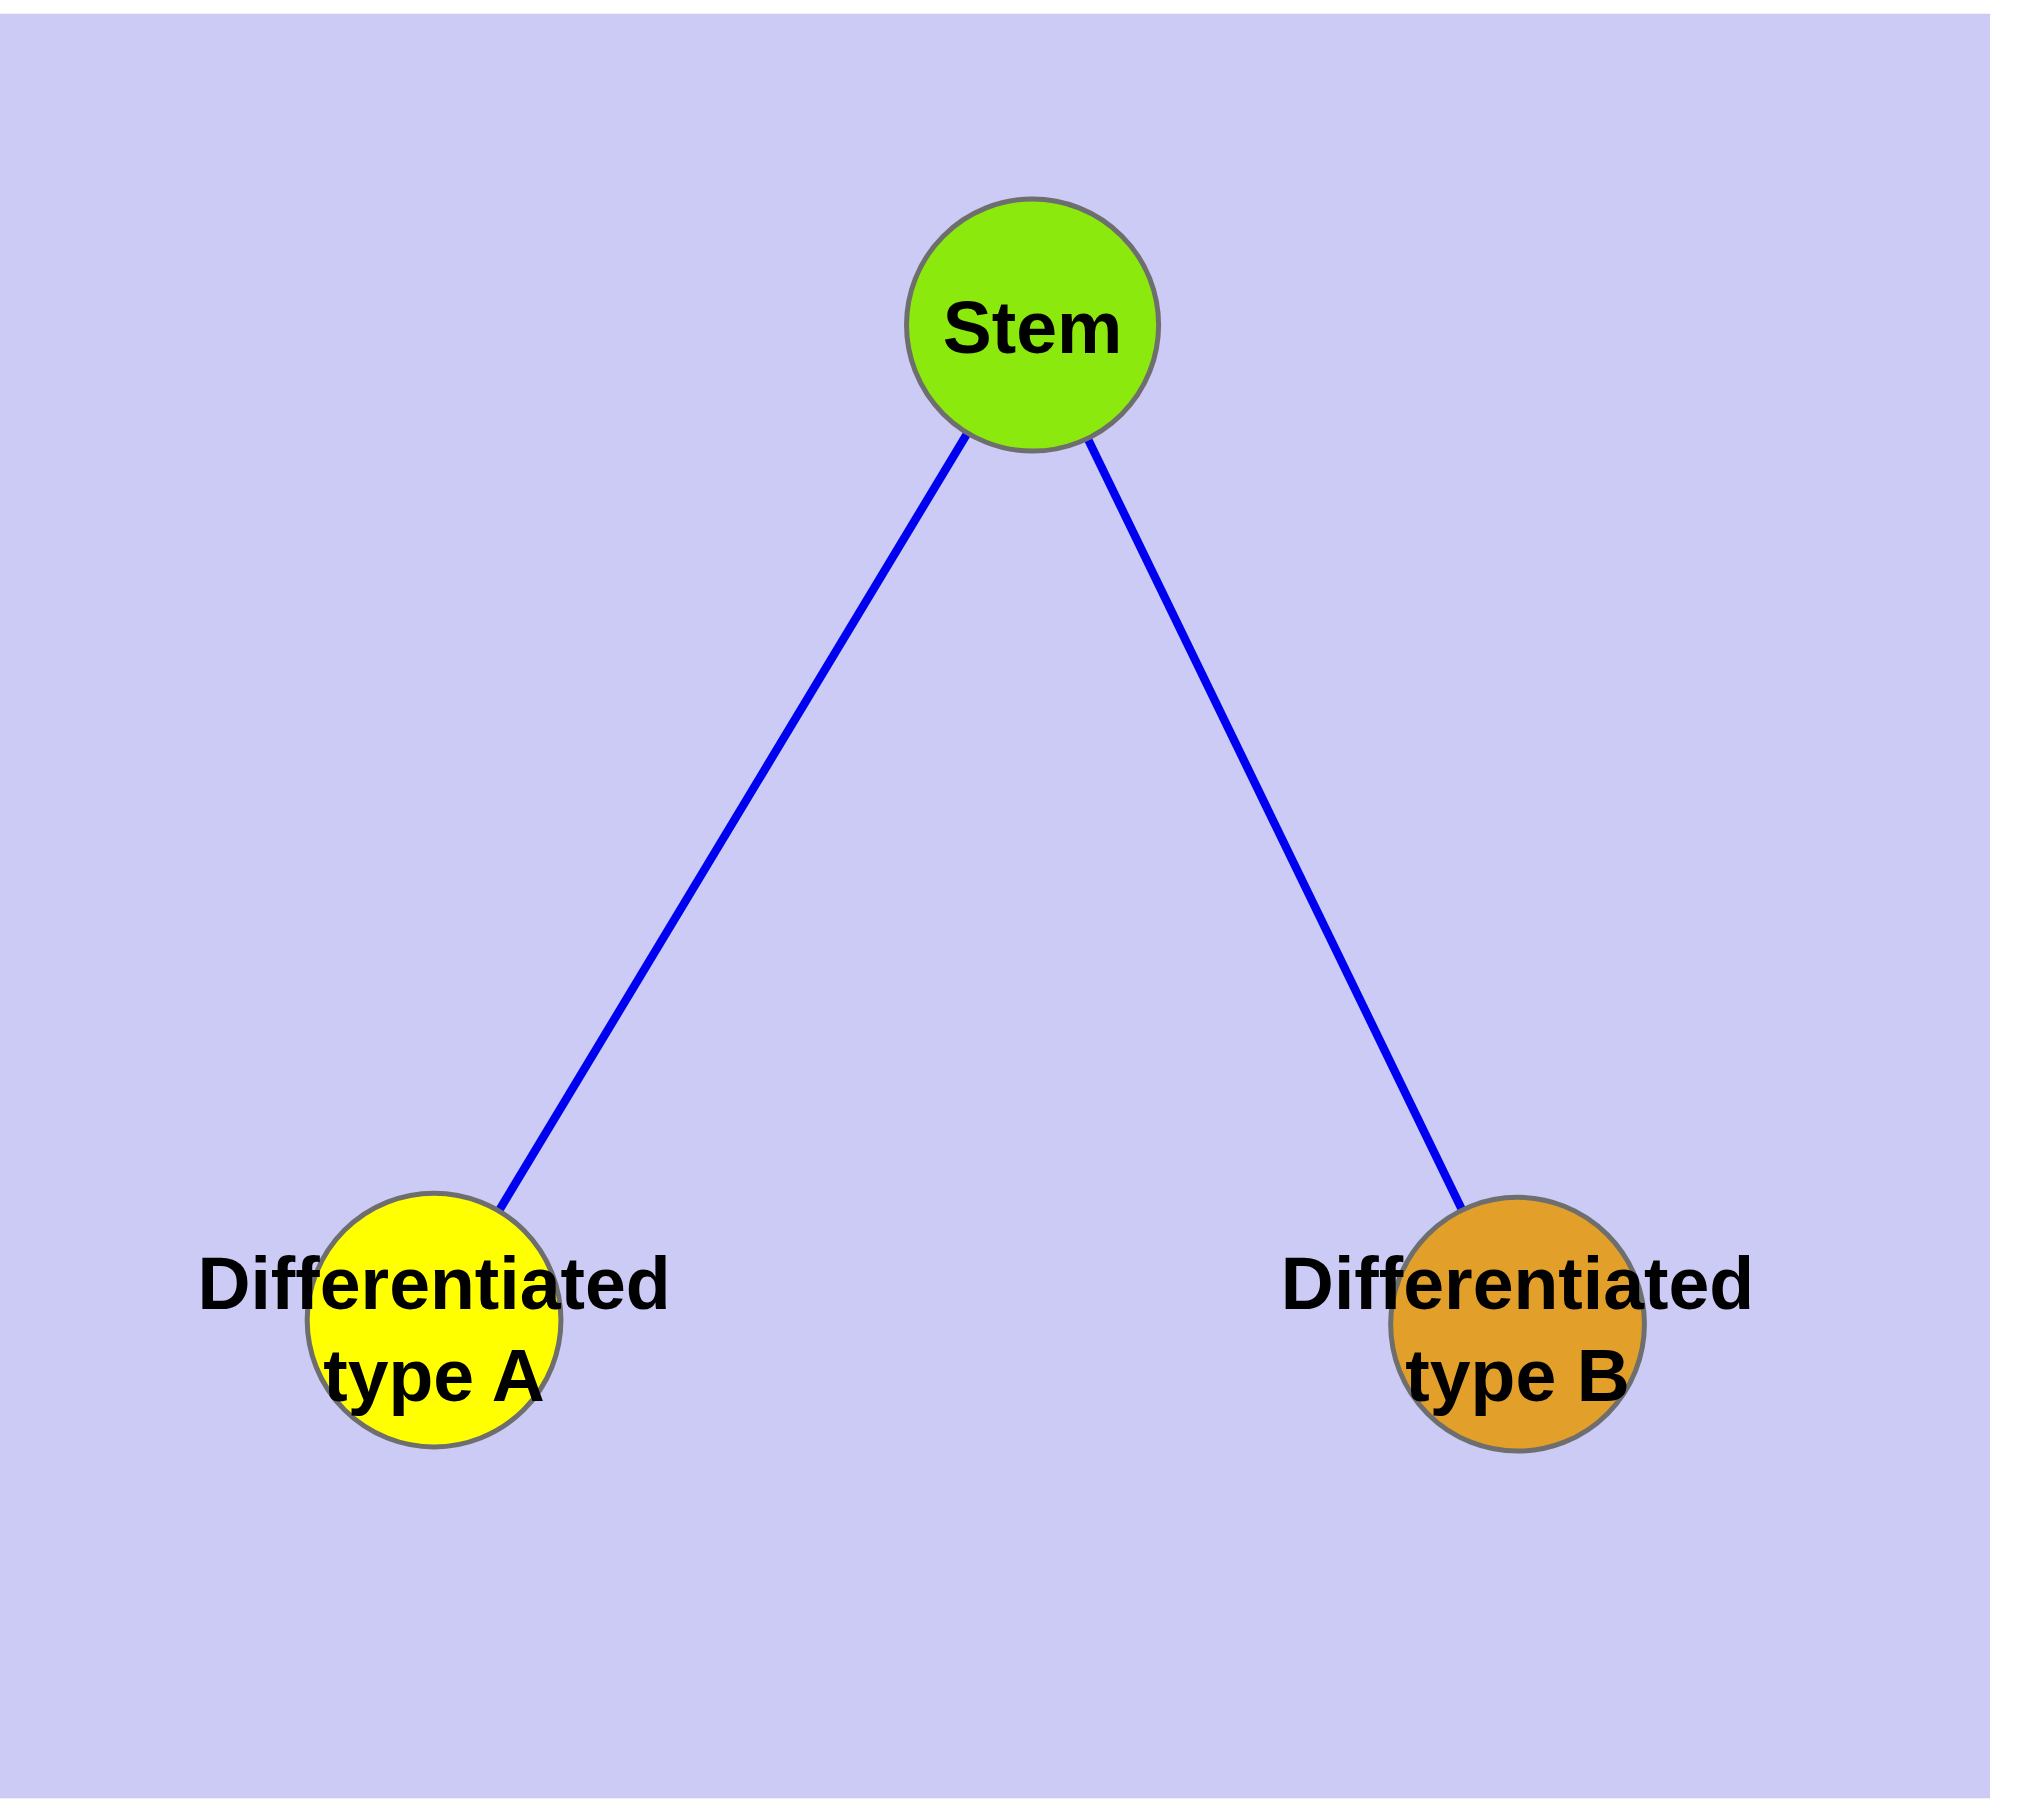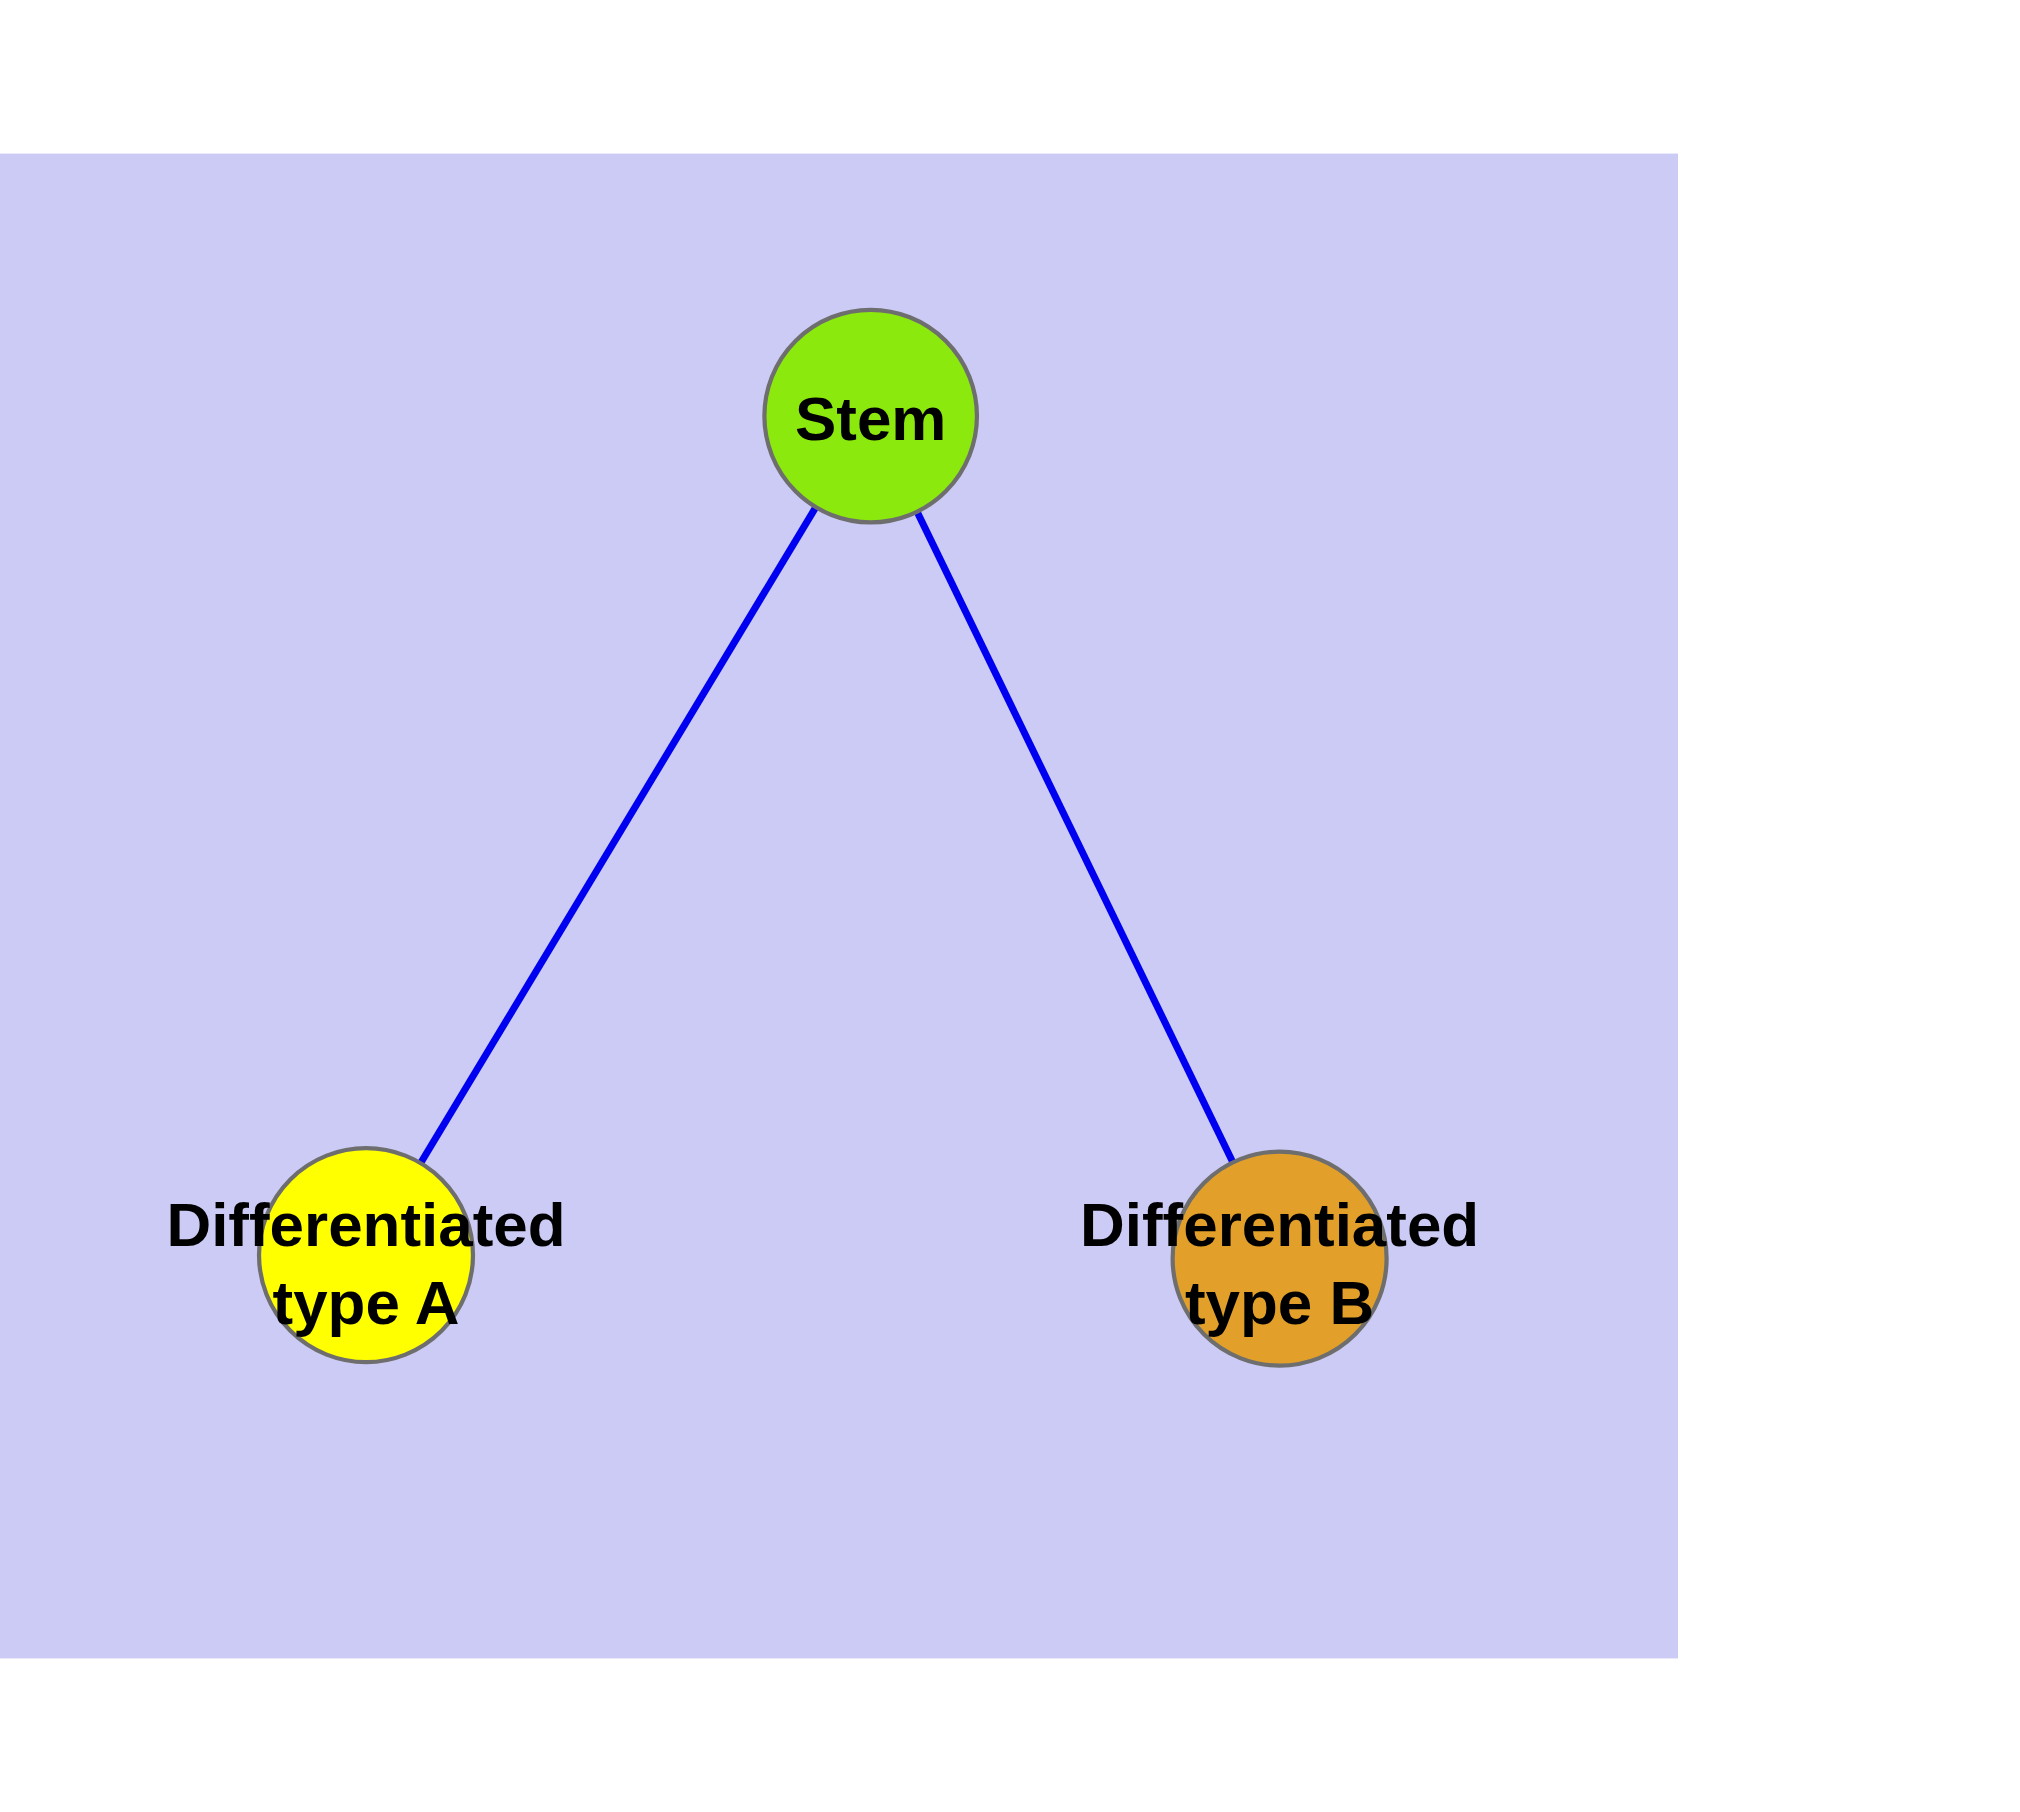--- a/index.html
+++ b/index.html
@@ -1,20 +1,20 @@
 <!DOCTYPE html>
 <html style="font-size:13.6px"><head>
 <meta charset="utf-8">
 <style>
   html, body {
     margin: 0;
     padding: 0;
   }
   .diagram-wrap {
-    width: 1678px;
+    width: 1990px;
     height: 1812px;
     position: relative;
     font-family: "Liberation Sans", sans-serif;
     text-decoration: underline;
   }
   svg {
     display: block;
     width: 100%;
     height: 100%;
   }

